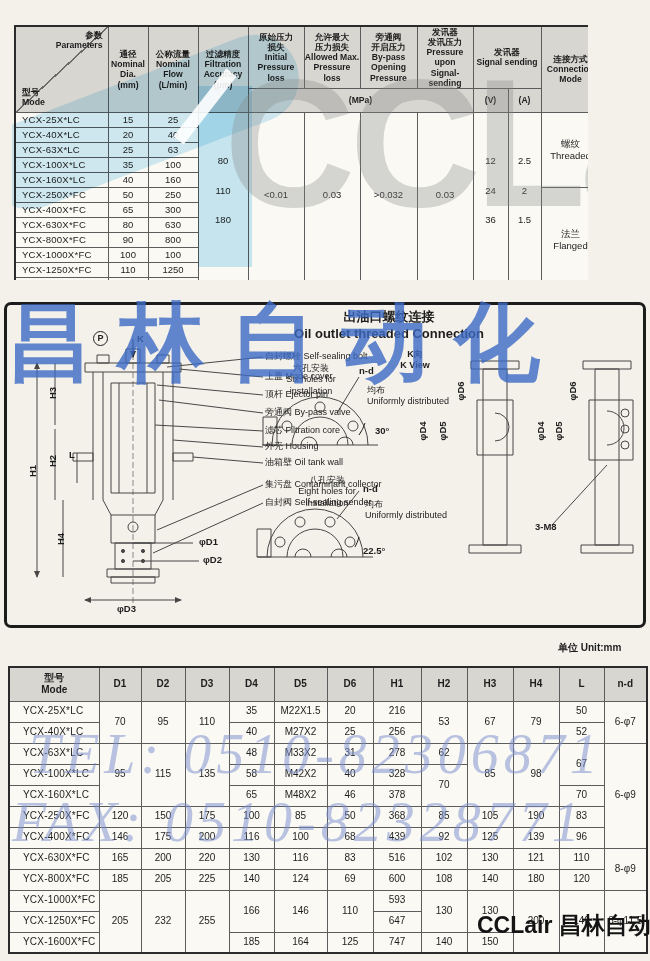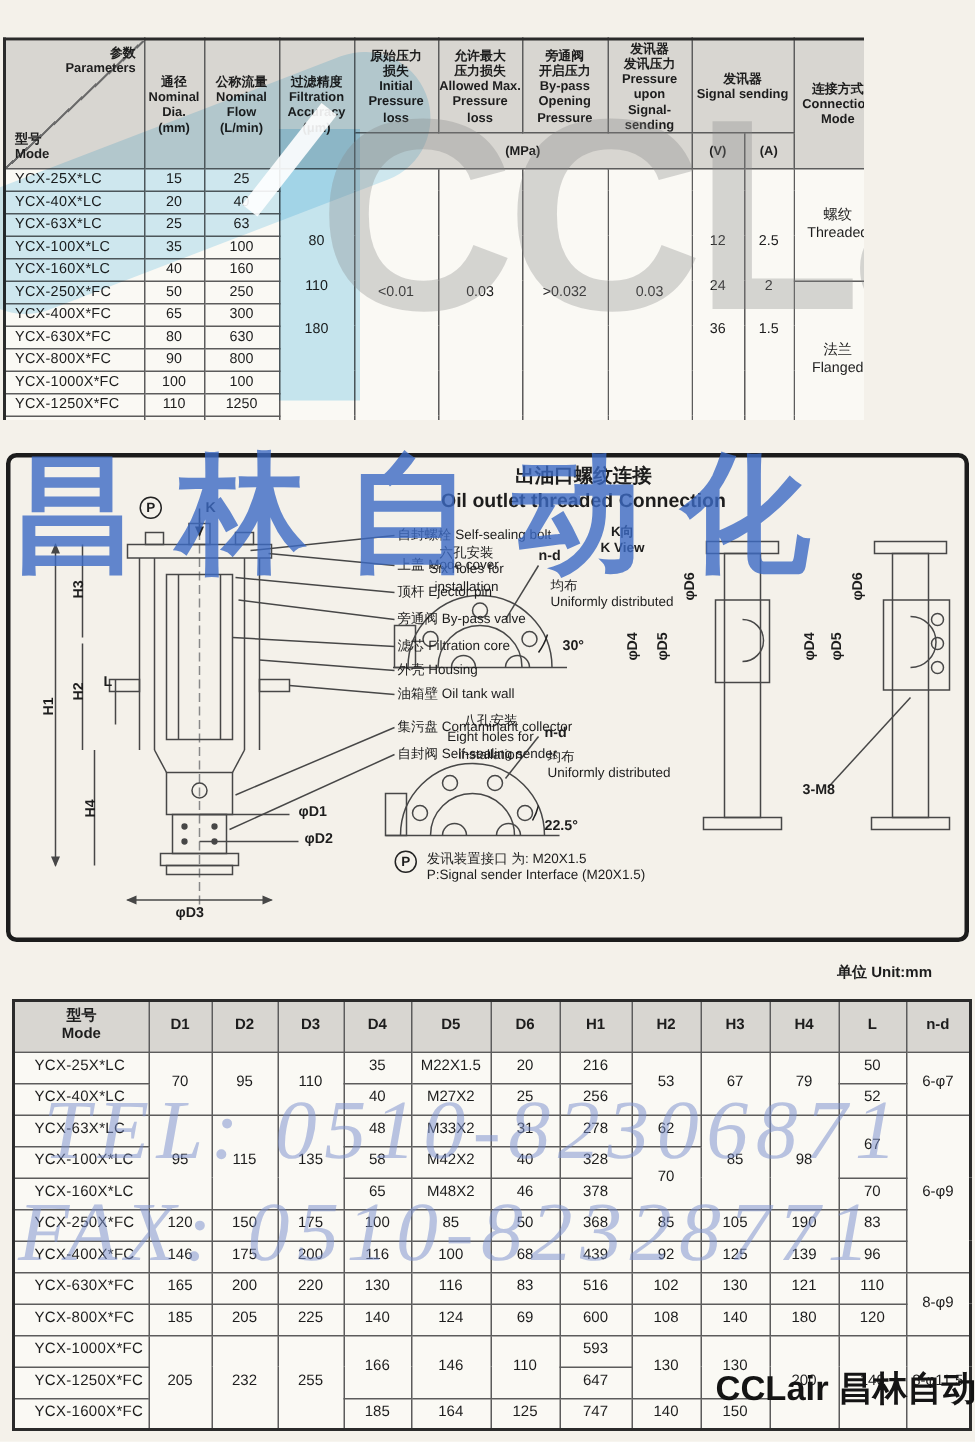--- a/index.html
+++ b/index.html
@@ -10,21 +10,21 @@
   
   table{border-collapse:collapse;table-layout:fixed;}
   td{border:1px solid #5c5c5c;text-align:center;vertical-align:middle;padding:0;
      font-size:9.5px;line-height:1.25;background:#faf9f4;}
   .hd{background:#d8d6d1;font-size:8.6px;line-height:1.18;font-weight:bold;}
   .outer{border:2px solid #2b2b2b;}
   .rel{position:relative;}
   .fv{position:absolute;left:50%;transform:translate(-50%,-50%);font-size:9.5px;}
   .model{text-align:left;padding-left:6px;font-size:9.6px;letter-spacing:.2px;}
   .core{font-size:9.3px;}
-  #top-wrap{left:0;top:0;width:576px;height:280px;overflow:hidden;}
+  #top-wrap{left:12px;top:0;width:576px;height:280px;overflow:hidden;}
   #top-table{position:absolute;left:2px;top:25px;width:646px;}
   #top-table tr.h1{height:38px;} #top-table tr.h2{height:24px;}
   #top-table tr.b{height:15px;}
   
   .corner{position:relative;background:#d8d6d1;
     background-image:linear-gradient(to bottom right,transparent 49.4%,#6a6a6a 49.4%,#6a6a6a 50.6%,transparent 50.6%);}
   .corner .tr{position:absolute;top:4px;right:5px;font-size:8.6px;font-weight:bold;line-height:1.15;text-align:right;}
   .corner .bl{position:absolute;bottom:5px;left:6px;font-size:8.8px;font-weight:bold;line-height:1.15;text-align:left;}
   
   .band{mix-blend-mode:multiply;pointer-events:none;}
@@ -373,25 +373,20 @@
   <div class="lbl dim" style="left:368px;top:120px">30°</div>
 
   <div class="lbl pre c" style="left:272px;top:170px;width:96px">八孔安装
 Eight holes for
 installation</div>
   <div class="lbl dim" style="left:356px;top:178px">n-d</div>
   <div class="lbl pre" style="left:358px;top:194px;width:130px">均布
 Uniformly distributed</div>
   <div class="lbl dim" style="left:356px;top:240px">22.5°</div>
 
-  <div class="lbl" style="left:256px;top:262px">
-    <span class="pcirc">P</span>
-    <span class="pre" style="display:inline-block;vertical-align:top;margin-left:4px">发讯装置接口 为: M20X1.5
-P:Signal sender Interface (M20X1.5)</span>
-  </div>
 
   <div class="lbl dim vert" style="left:444px;top:80px">φD6</div>
   <div class="lbl dim vert" style="left:406px;top:120px">φD4</div>
   <div class="lbl dim vert" style="left:426px;top:120px">φD5</div>
   <div class="lbl dim vert" style="left:556px;top:80px">φD6</div>
   <div class="lbl dim vert" style="left:524px;top:120px">φD4</div>
   <div class="lbl dim vert" style="left:542px;top:120px">φD5</div>
   <div class="lbl dim" style="left:528px;top:216px">3-M8</div>
 </div>
 <div id="wm-mid" class="abs">昌林自动化</div>

